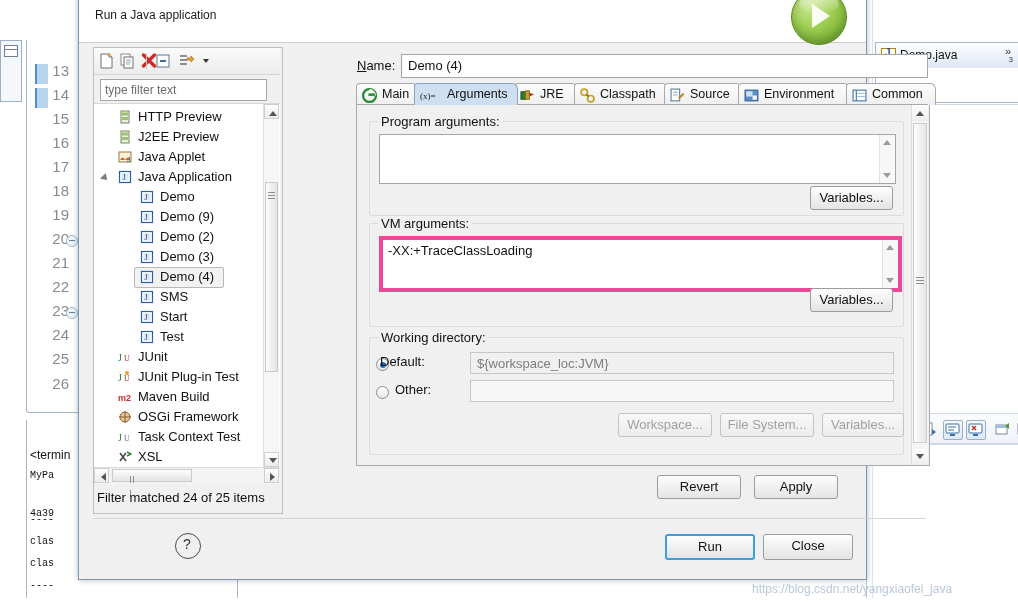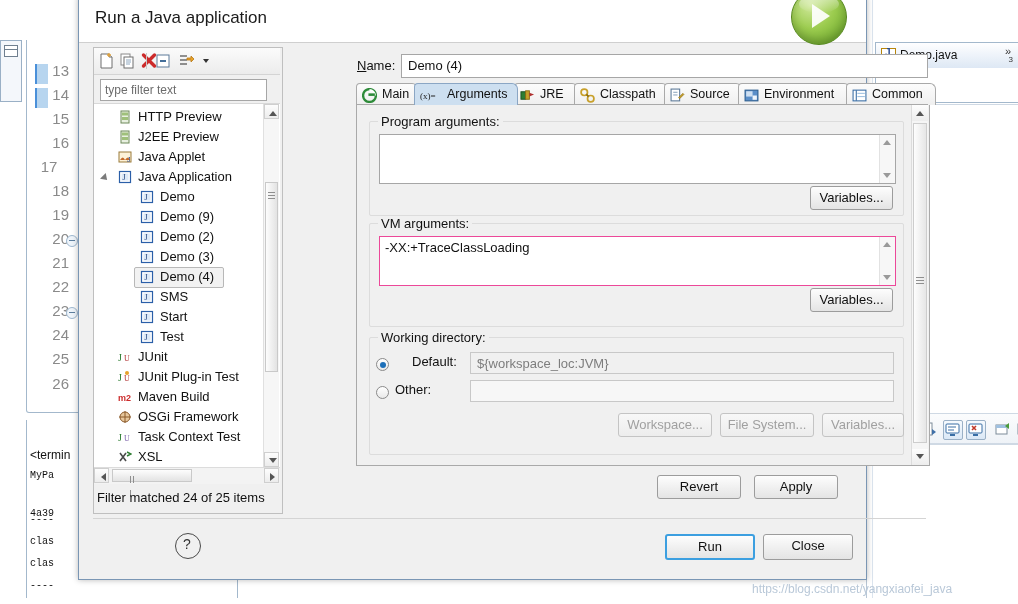--- a/index.html
+++ b/index.html
@@ -53,21 +53,21 @@
   .right-divider{position:absolute;left:866px;top:443px;width:152px;height:1px;background:#cfd9e4;}
   .right-vline{position:absolute;left:866px;top:0px;width:1px;height:604px;background:#b9c7d6;}
   .right-vline2{position:absolute;left:872px;top:0px;width:1px;height:604px;background:#dbe4ee;}
 
   .bottom-status{position:absolute;left:0;bottom:0;width:1018px;height:6px;background:#fff;}
 
   
   #dialog{position:absolute;left:78px;top:-4px;width:787px;height:582px;
     background:#f0f0f0;border:1px solid #7a96b4;box-shadow:0 0 6px rgba(0,0,0,.28);}
   .dlg-header{position:absolute;left:0;top:0;width:787px;height:45px;background:#ffffff;border-bottom:1px solid #cfcfcf;}
-  .dlg-subtitle{position:absolute;left:16px;top:11px;font-size:17px;color:#1b1b1b;}
+  .dlg-subtitle{position:absolute;left:16px;top:11px;font-size:12px;color:#1b1b1b;}
   .run-badge{position:absolute;left:712px;top:-8px;width:54px;height:54px;border-radius:50%;
     background:radial-gradient(circle at 35% 28%,#cfe89a 0%,#9ccc4f 45%,#5f9c22 100%);
     border:1px solid #54861d;box-shadow:inset 0 -4px 8px rgba(0,0,0,.18);}
   .run-badge:before{content:"";position:absolute;left:20px;top:14px;width:0;height:0;
     border-left:18px solid rgba(255,255,255,.92);border-top:12px solid transparent;border-bottom:12px solid transparent;}
   .run-badge:after{content:"";position:absolute;left:7px;top:5px;width:40px;height:18px;border-radius:50%;
     background:linear-gradient(rgba(255,255,255,.55),rgba(255,255,255,0));}
 
   
   .tree-panel{position:absolute;left:14px;top:50px;width:188px;height:465px;background:#f0f0f0;border:1px solid #bfbfbf;}
@@ -112,21 +112,21 @@
   .tab.active{background:#cddff0;border-color:#8ba6c4;z-index:5;}
   .tab .tl{position:absolute;top:3px;font-size:12.5px;color:#111;white-space:nowrap;}
   .tab .ti{position:absolute;left:5px;top:4px;width:14px;height:14px;}
   .tab-underline{position:absolute;left:277px;top:107px;width:572px;height:1px;background:#a9a9a9;}
 
   .panel-body{position:absolute;left:277px;top:108px;width:572px;height:360px;background:#f0f0f0;border:1px solid #a9a9a9;border-top:none;}
 
   .group{position:absolute;border:1px solid #dcdcdc;border-radius:2px;background:#f0f0f0;}
   .group > .gtitle{position:absolute;left:8px;top:-8px;background:#f0f0f0;padding:0 3px;font-size:13px;color:#111;}
   .textarea{position:absolute;background:#fff;border:1px solid #a6a6a6;}
-  .textarea.focused{border:1px solid #ec4899;}
+  .textarea.focused{border:4px solid #ec4899;}
   .textarea .content{position:absolute;left:5px;top:3px;font-size:13px;color:#111;}
   .ta-scroll{position:absolute;right:0;top:0;width:15px;height:100%;background:#f7f7f7;border-left:1px solid #e2e2e2;}
   .ta-up{position:absolute;left:3px;top:5px;width:0;height:0;border-bottom:5px solid #9a9a9a;border-left:4px solid transparent;border-right:4px solid transparent;}
   .ta-dn{position:absolute;left:3px;bottom:5px;width:0;height:0;border-top:5px solid #9a9a9a;border-left:4px solid transparent;border-right:4px solid transparent;}
 
   .btn{position:absolute;height:24px;border:1px solid #9c9c9c;border-radius:3px;
     background:linear-gradient(#fdfdfd,#e4e4e4);font-size:13px;color:#111;text-align:center;box-sizing:border-box;}
   .btn span{display:block;margin-top:3px;}
   .btn.dis{color:#a0a0a0;border-color:#c4c4c4;background:linear-gradient(#f8f8f8,#ededed);}
   .btn.default{border:2px solid #3c9fe0;}
@@ -164,21 +164,21 @@
     <div class="lbl">Demo.java</div>
   </div>
   <div class="editor-panel"></div>
   <div class="gutter" id="gutter">
       <div class="gsel" style="top: 2px;"></div>
       <div class="gnum" style="top: 0px;">13</div>
       <div class="gsel" style="top: 26px;"></div>
       <div class="gnum" style="top: 24px;">14</div>
       <div class="gnum" style="top: 48px;">15</div>
       <div class="gnum" style="top: 72px;">16</div>
-      <div class="gnum" style="top: 96px; text-align: center;">17</div>
+      <div class="gnum" style="top: 96px;">17</div>
       <div class="gnum" style="top: 120px;">18</div>
       <div class="gnum" style="top: 144px;">19</div>
       <div class="gnum" style="top: 168px;">20</div>
       <div class="fold" style="top: 173px;"></div>
       <div class="gnum" style="top: 192px;">21</div>
       <div class="gnum" style="top: 216px;">22</div>
       <div class="gnum" style="top: 240px;">23</div>
       <div class="fold" style="top: 245px;"></div>
       <div class="gnum" style="top: 264px;">24</div>
       <div class="gnum" style="top: 288px;">25</div>
@@ -586,21 +586,21 @@
     </div>
     <div class="btn" style="left:440px;top:64px;width:83px;">
       <span>Variables...</span>
     </div>
   </div>
 
   <div class="group" style="left:290px;top:340px;width:533px;height:116px;">
     <div class="gtitle">Working directory:</div>
 
     <div class="radio on" style="left:6px;top:20px;"></div>
-    <div class="rlabel" style="left:42px;top:16px;text-align:center;">Default:</div>
+    <div class="rlabel" style="left:10px;top:16px;text-align:center;">Default:</div>
     <div class="roinput" style="left:100px;top:14px;width:424px;">
       <span>${workspace_loc:JVM}</span>
     </div>
 
     <div class="radio" style="left:6px;top:48px;"></div>
     <div class="rlabel" style="left:25px;top:44px;">Other:</div>
     <div class="roinput" style="left:100px;top:42px;width:424px;background:#f7f7f7;">
       <span></span>
     </div>
 

